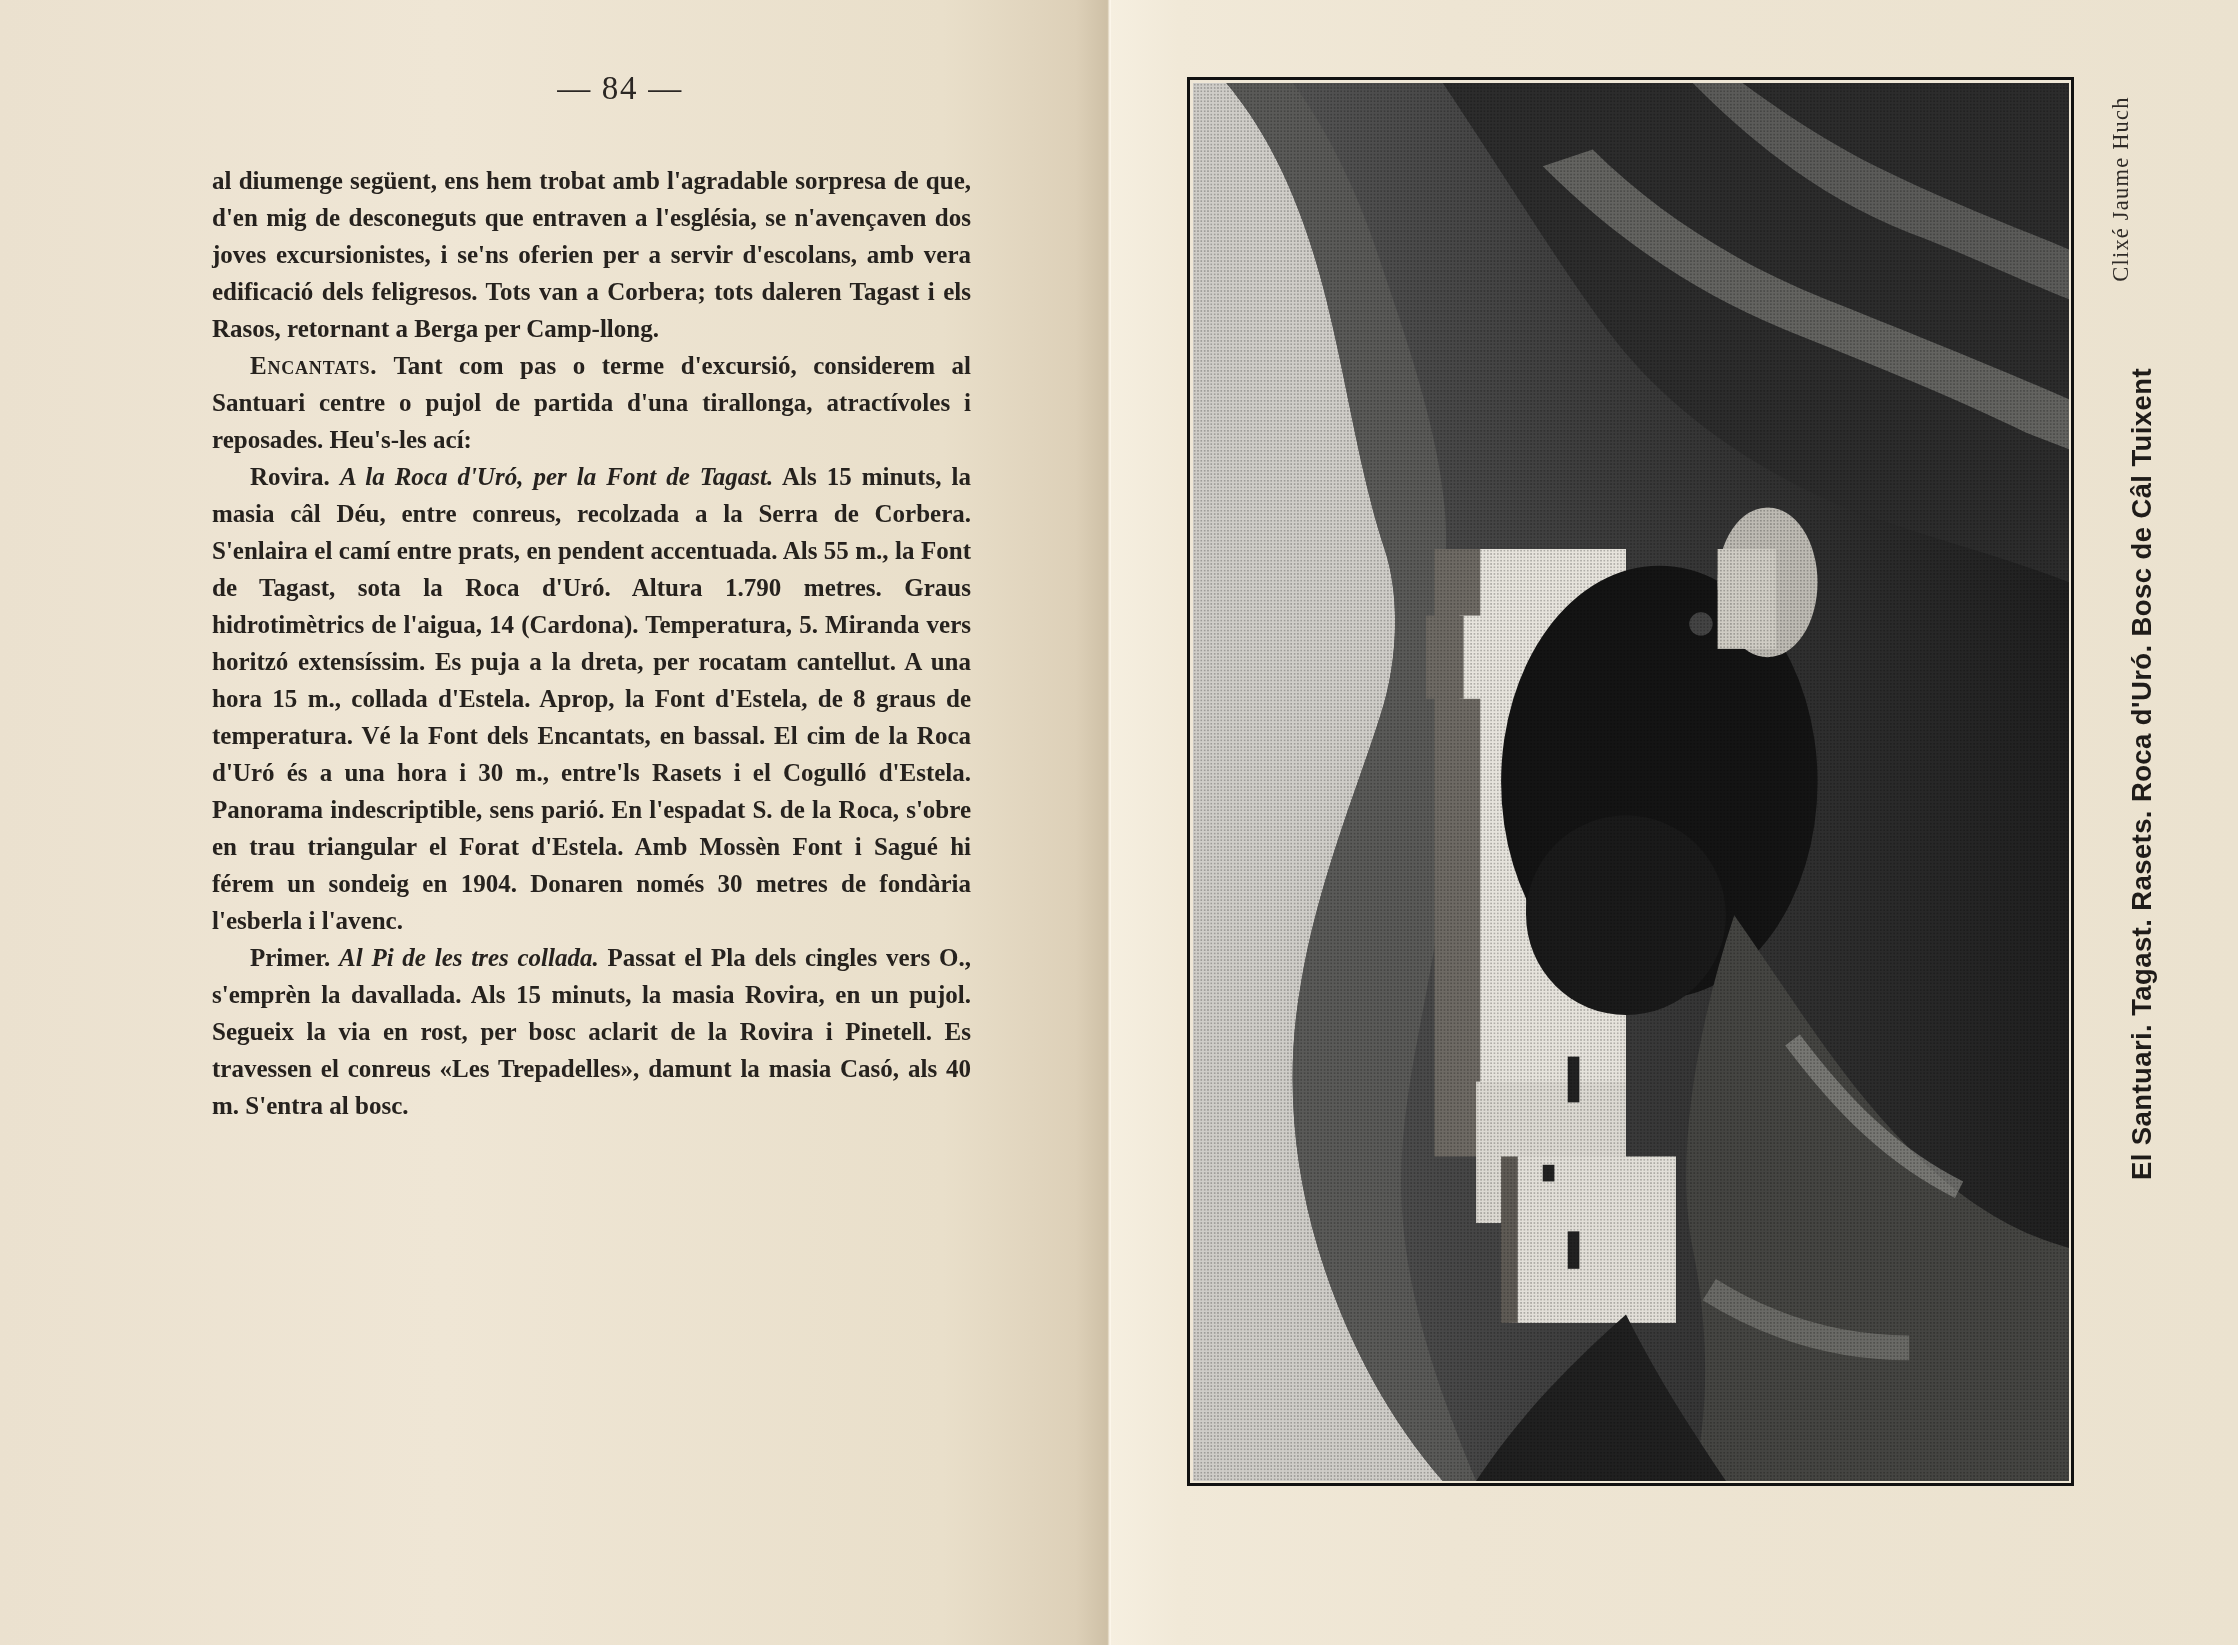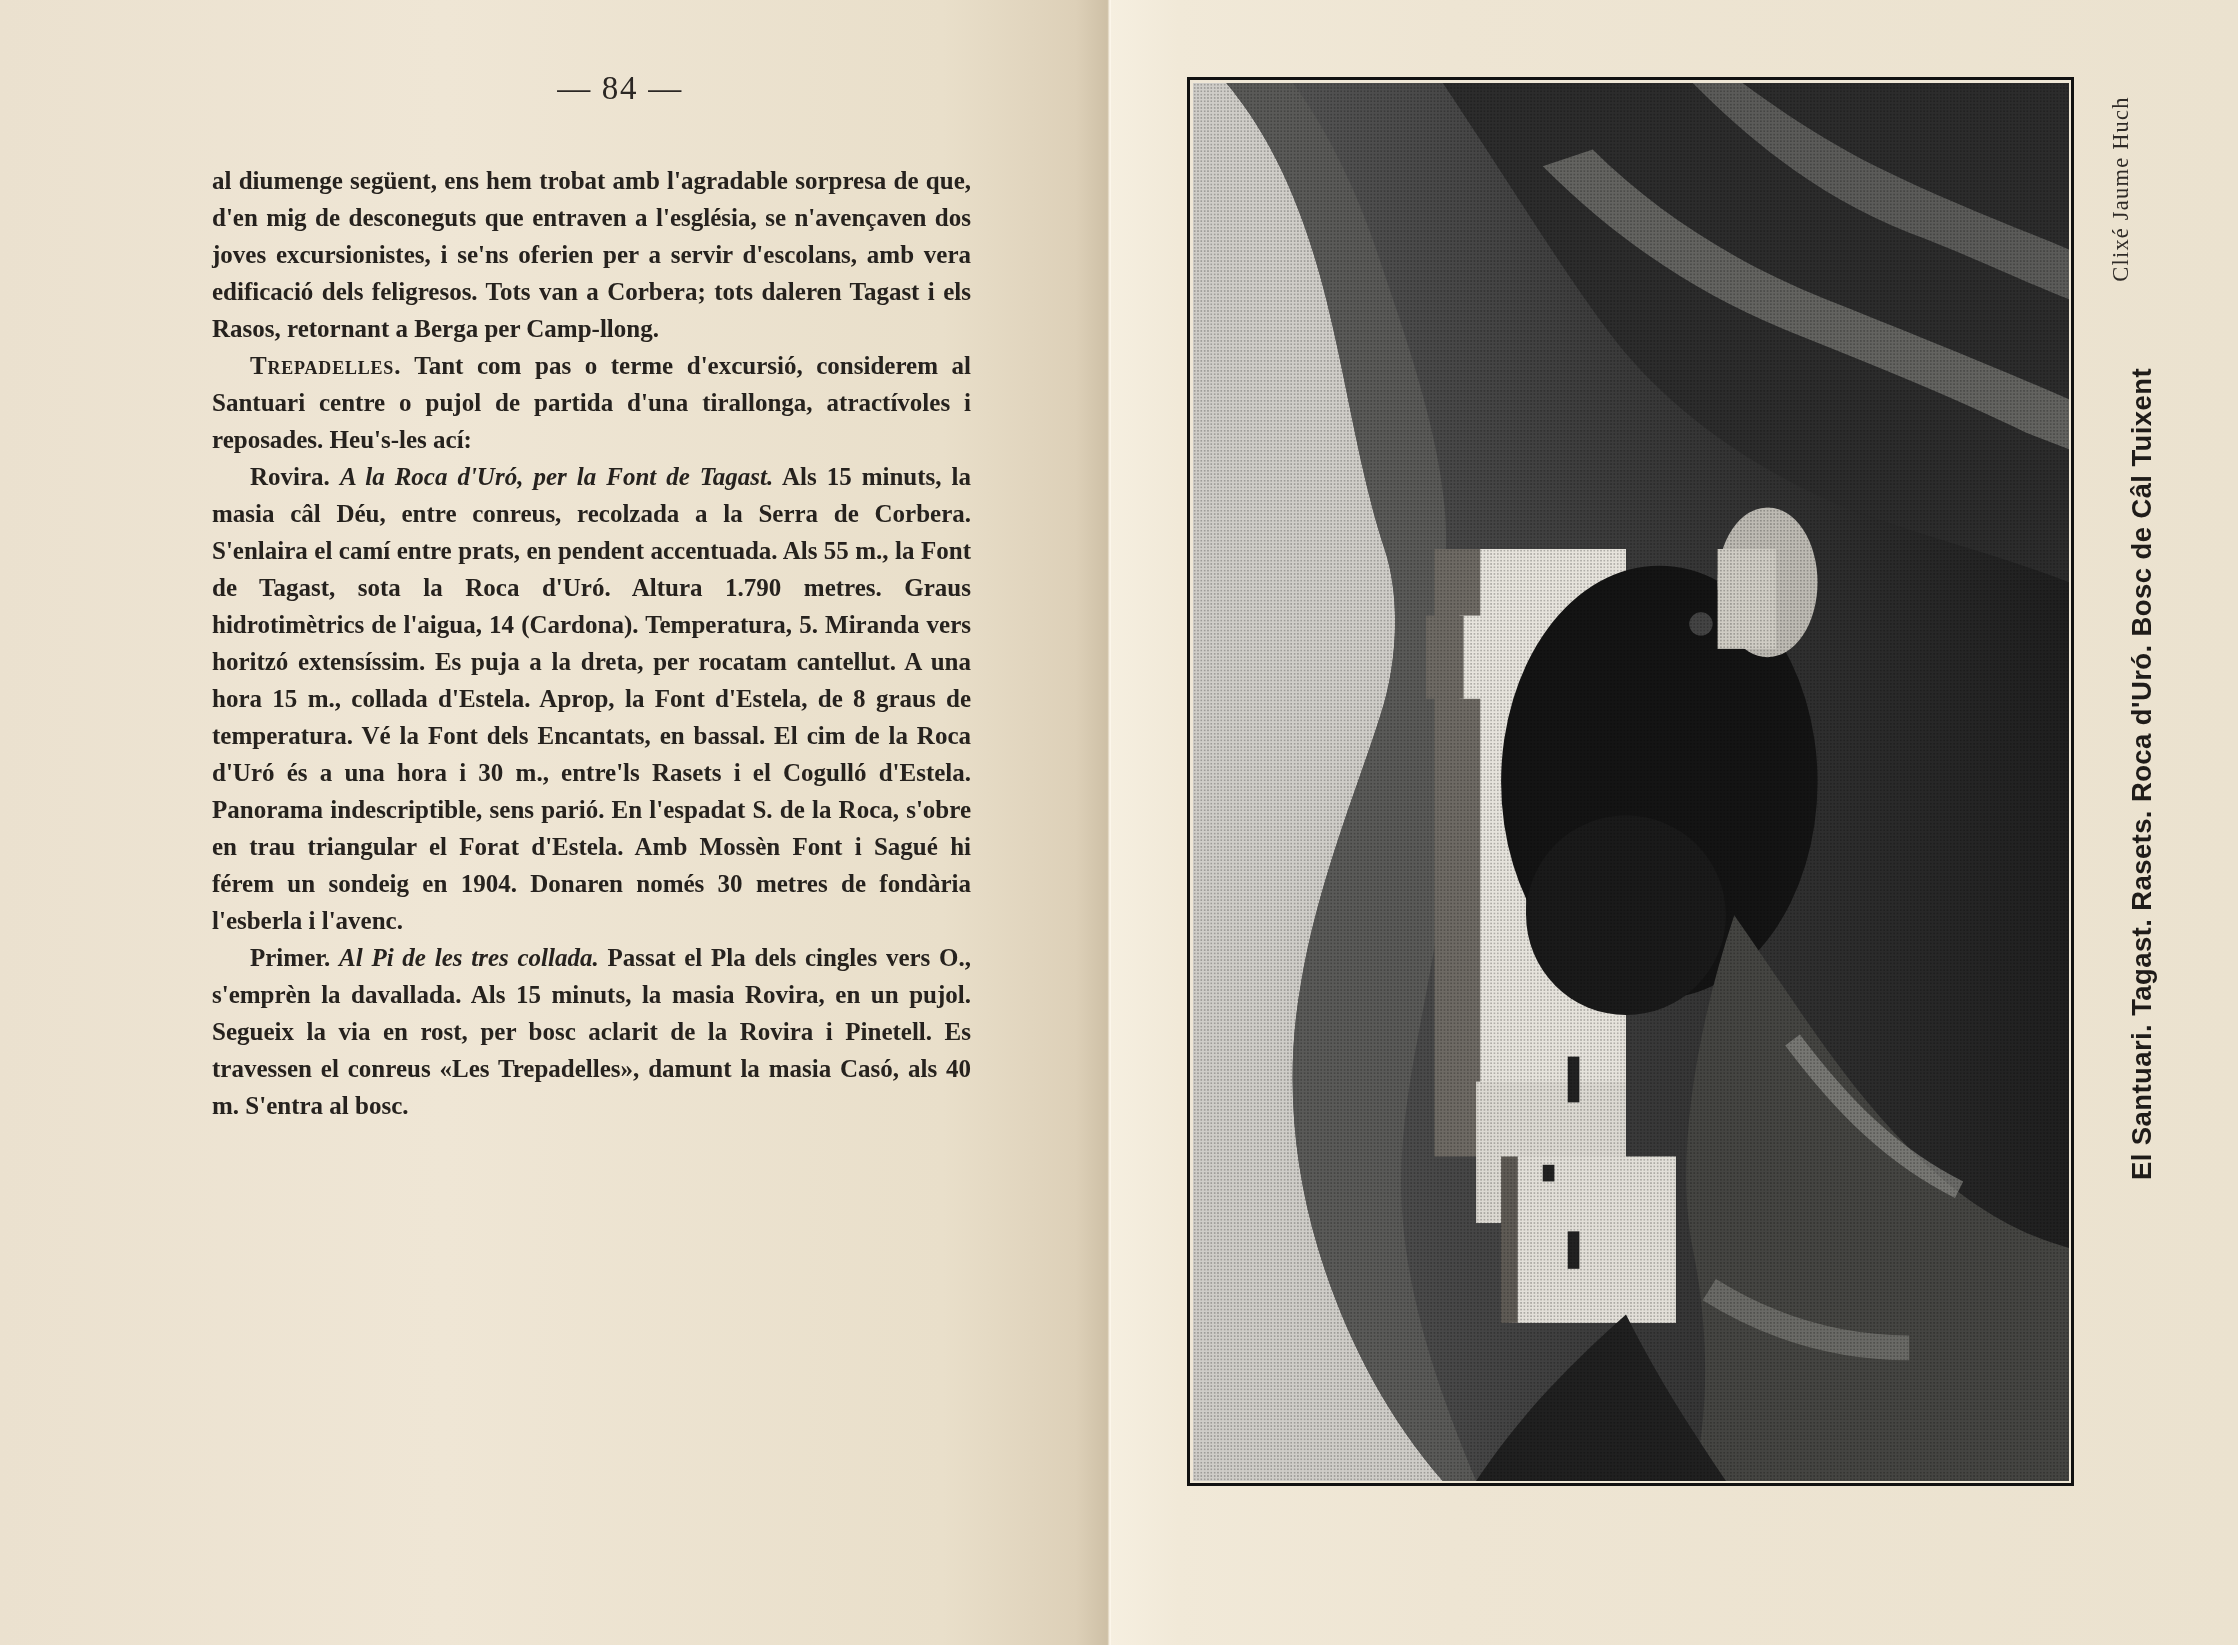--- a/index.html
+++ b/index.html
@@ -122,21 +122,21 @@
 <div class="spread">
 
   <div class="page-left">
     <div class="page-number">— 84 —</div>
 
     <div class="text-block">
       <p>
         <span>al diumenge següent, ens hem trobat amb l'agradable sorpresa de que, d'en mig de desconeguts que entraven a l'església, se n'avençaven dos joves excursionistes, i se'ns oferien per a servir d'escolans, amb vera edificació dels feligresos. Tots van a Corbera; tots daleren Tagast i els Rasos, retornant a Berga per Camp-llong.</span>
       </p>
       <p class="indent">
-        <span class="smallcaps">Trepadelles.</span><span> Tant com pas o terme d'excursió, considerem al Santuari centre o pujol de partida d'una tirallonga, atractívoles i reposades. Heu's-les ací:</span>
+        <span class="smallcaps">Encantats.</span><span> Tant com pas o terme d'excursió, considerem al Santuari centre o pujol de partida d'una tirallonga, atractívoles i reposades. Heu's-les ací:</span>
       </p>
       <p class="indent">
         <span>Rovira.</span>
         <span class="it">A la Roca d'Uró, per la Font de Tagast.</span><span> Als 15 minuts, la masia câl Déu, entre conreus, recolzada a la Serra de Corbera. S'enlaira el camí entre prats, en pendent accentuada. Als 55 m., la Font de Tagast, sota la Roca d'Uró. Altura 1.790 metres. Graus hidrotimètrics de l'aigua, 14 (Cardona). Temperatura, 5. Miranda vers horitzó extensíssim. Es puja a la dreta, per rocatam cantellut. A una hora 15 m., collada d'Estela. Aprop, la Font d'Estela, de 8 graus de temperatura. Vé la Font dels Encantats, en bassal. El cim de la Roca d'Uró és a una hora i 30 m., entre'ls Rasets i el Cogulló d'Estela. Panorama indescriptible, sens parió. En l'espadat S. de la Roca, s'obre en trau triangular el Forat d'Estela. Amb Mossèn Font i Sagué hi férem un sondeig en 1904. Donaren només 30 metres de fondària l'esberla i l'avenc.</span>
       </p>
       <p class="indent">
         <span>Primer.</span>
         <span class="it">Al Pi de les tres collada.</span><span> Passat el Pla dels cingles vers O., s'emprèn la davallada. Als 15 minuts, la masia Rovira, en un pujol. Segueix la via en rost, per bosc aclarit de la Rovira i Pinetell. Es travessen el conreus «Les Trepadelles», damunt la masia Casó, als 40 m. S'entra al bosc.</span>
       </p>
     </div>

